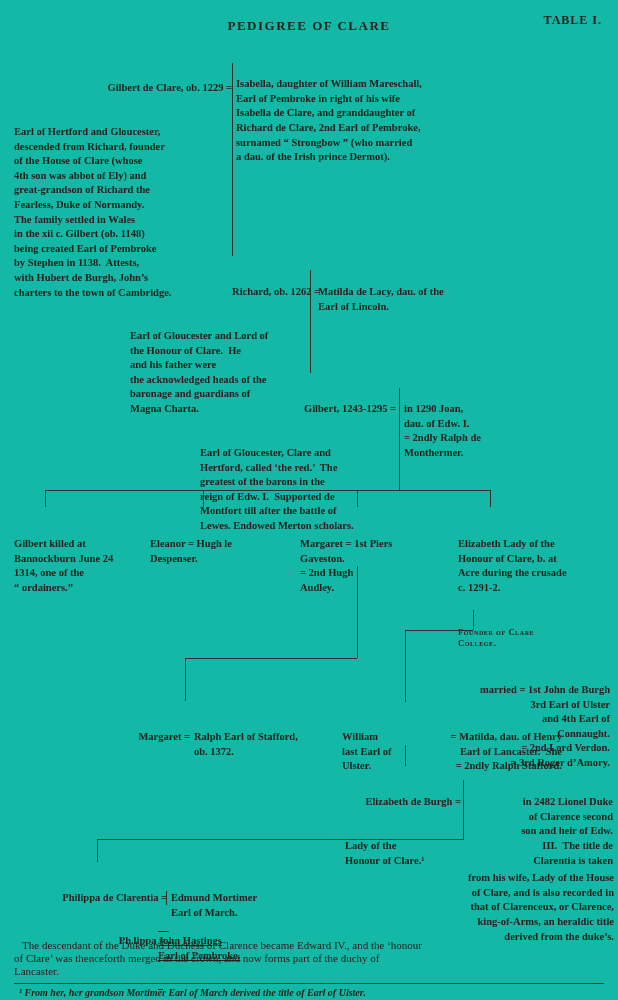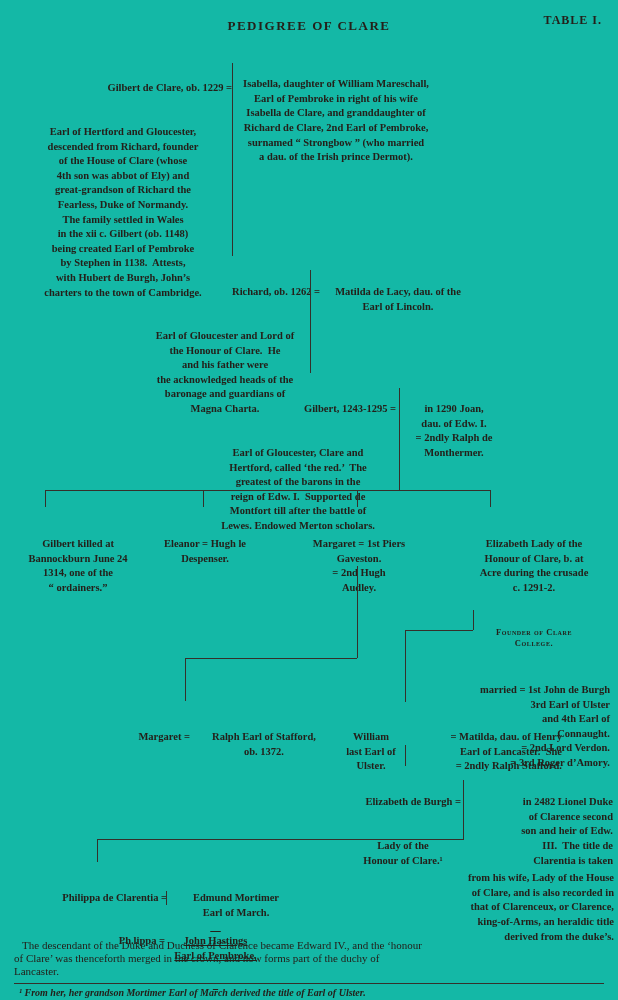--- a/index.html
+++ b/index.html
@@ -6,21 +6,21 @@
   html,body { width:618px; height:1000px; }
   body {
     background:#f7f5ef;
     font-family:"Liberation Serif","DejaVu Serif",serif;
     color:#24201a;
   }
   #canvas { position:relative; width:618px; height:1000px; overflow:hidden; background:#14b8a6; }
 
   .block { position:absolute; white-space:pre; font-size:10.5px; line-height:14.6px; font-weight:700; }
   .part  { display:block; white-space:pre; }
-  .center{ text-align:center; }
+  .center{ text-align:left; }
   .right { text-align:right; }
   .left  { text-align:right; }
 
   .title {
     position:absolute; left:0; top:18px; width:618px; text-align:center;
     font-size:13px; font-weight:700; letter-spacing:1.5px;
   }
   .table-label {
     position:absolute; right:16px; top:13px;
     font-size:12px; font-weight:700; letter-spacing:1px;

